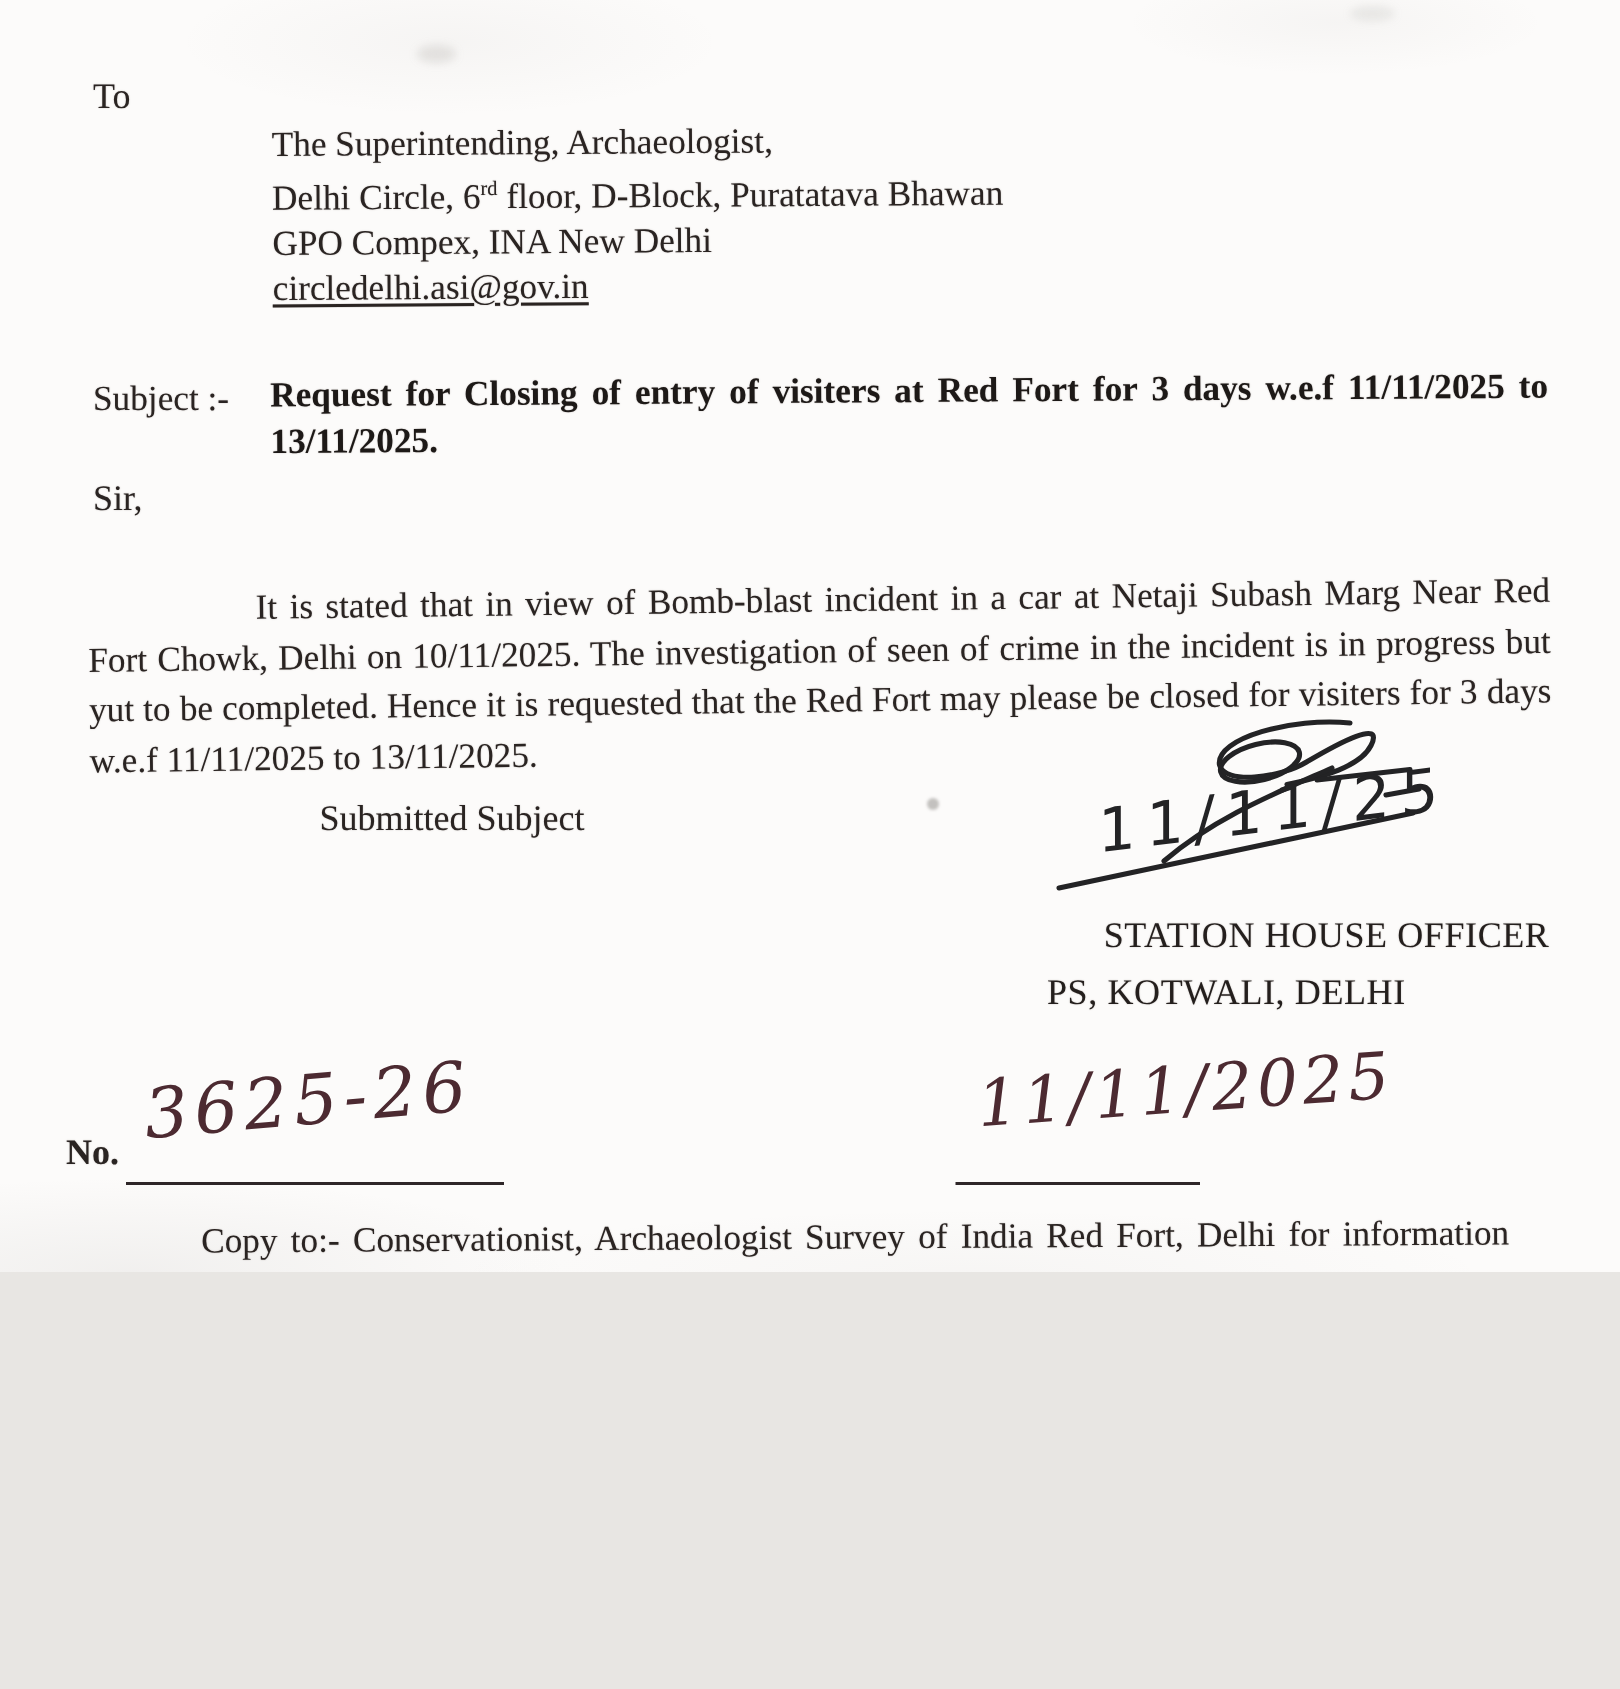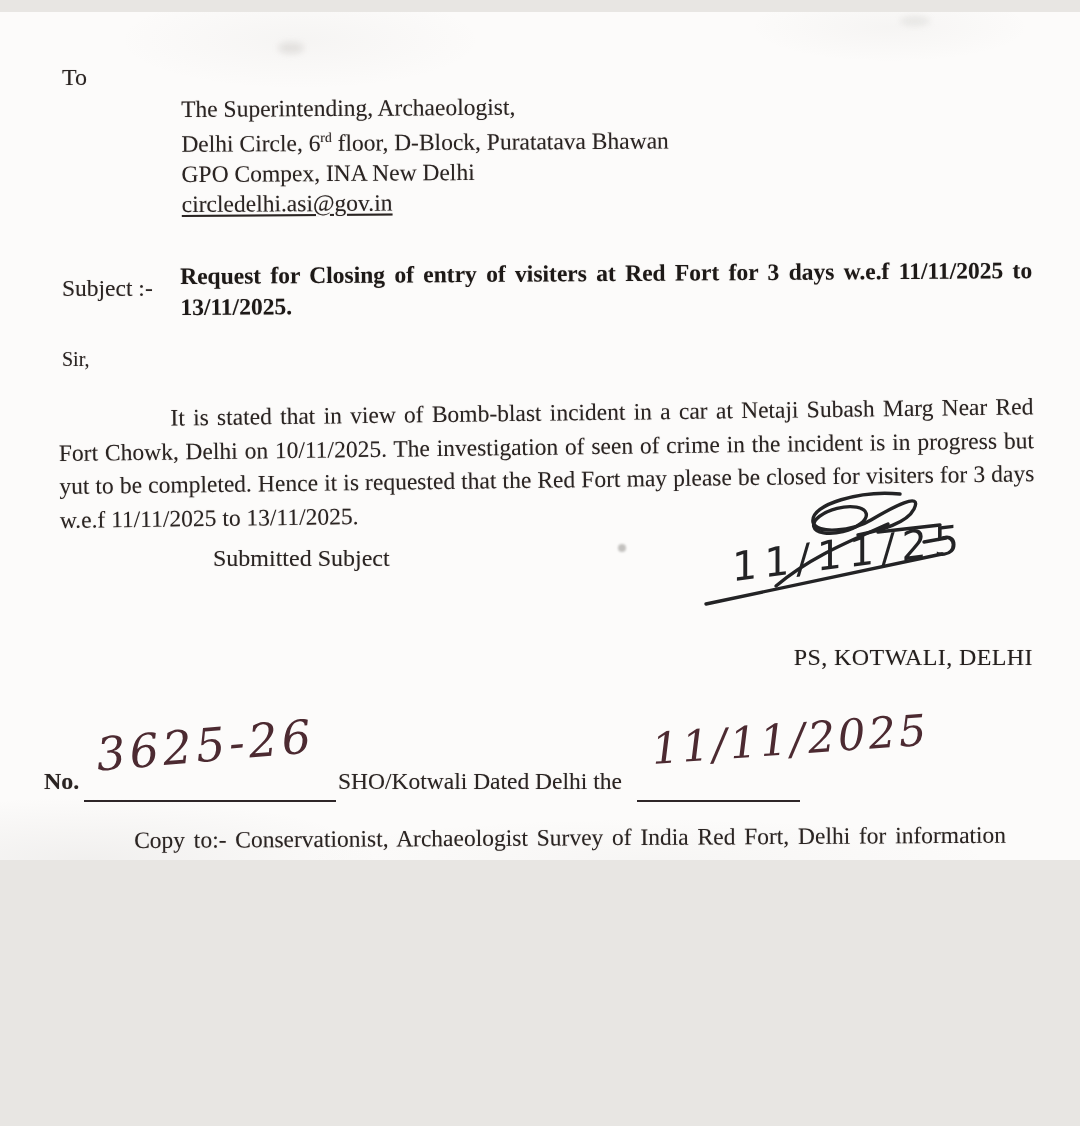--- a/index.html
+++ b/index.html
@@ -1,54 +1,54 @@
 <!DOCTYPE html>
 <html><head>
 <meta charset="utf-8">
 <style>
   html,body{margin:0;padding:0;background:#e8e6e3;}
   .page{
     position:relative;
     width:1080px;height:848px;
-    margin:12px auto;
+    margin:0 auto;
     background:
       radial-gradient(ellipse 260px 70px at 300px 28px, rgba(130,125,120,0.05), transparent 70%),
       radial-gradient(ellipse 200px 50px at 890px 15px, rgba(130,125,120,0.05), transparent 70%),
       radial-gradient(ellipse 420px 90px at 8% 100%, rgba(110,105,100,0.08), transparent 70%),
       radial-gradient(ellipse 500px 60px at 60% 100%, rgba(120,115,110,0.04), transparent 70%),
       #fcfbfa;
     font-family:"Liberation Serif", serif;
     color:#2a2422;
     overflow:hidden;
   }
   .typed{position:absolute; text-shadow:0 0 1px rgba(70,55,50,0.35);}
   .to{left:62px; top:52px; font-size:24px;}
   .addr{left:181px; top:82px; font-size:23.5px; line-height:30px; transform:rotate(-0.4deg); transform-origin:left top;}
   .addr sup{font-size:0.58em;}
   .email{text-decoration:underline; text-underline-offset:3px; text-decoration-thickness:2px;}
-  .subj-label{left:62px; top:263px; font-size:23.5px;}
+  .subj-label{left:62px; top:253px; font-size:23.5px;}
   .subj-text{left:180px; top:249px; width:852px; font-size:23.5px; line-height:31px;
              font-weight:bold; color:#1d1917; text-align:justify;
              transform:rotate(-0.4deg); transform-origin:left top;}
-  .salutation{left:62px; top:336px; font-size:20px;}
+  .salutation{left:62px; top:320px; font-size:24px;}
   .body-par{left:60px; top:391px; width:975px; font-size:23.5px; line-height:33.5px;
             text-align:justify; text-indent:112px;
             transform:rotate(-0.75deg); transform-origin:left bottom;}
   .submitted{left:213px; top:533px; font-size:24px;}
   .sig-wrap{position:absolute; left:690px; top:466px; width:360px; height:160px;}
   .sig-svg{position:absolute; left:0; top:0;}
   .sig-scrawl{
     position:absolute; left:42px; top:66px;
     font-family:"DejaVu Sans", sans-serif;
     font-size:40px; letter-spacing:7px; color:#232325;
     transform:rotate(-7deg) skewX(-7deg); transform-origin:left top;
     white-space:nowrap;
   }
   .sho-title{left:698px; top:611px; width:335px; text-align:right; font-size:24px; letter-spacing:0.4px; color:#241f1d;}
-  .sho-office{left:698px; top:632px; width:335px; text-align:right; font-size:24px; letter-spacing:0.4px; color:#241f1d;}
+  .sho-office{left:698px; top:649px; width:335px; text-align:left; font-size:24px; letter-spacing:0.4px; color:#241f1d;}
   .no-label{left:44px; top:756px; font-size:24px;font-weight:bold;}
   .no-underline{position:absolute; left:84px; top:788px; width:252px; border-bottom:2.5px solid #2e2628;}
   .ref-mid{left:338px; top:756px; font-size:23.5px;}
   .date-underline{position:absolute; left:637px; top:788px; width:163px; border-bottom:2.5px solid #2e2628;}
   .hw{position:absolute; font-family:"DejaVu Serif", serif; font-style:italic; color:#4c2a31; white-space:nowrap;}
   .hw-no{left:94px; top:716px; font-size:46px; letter-spacing:4px; transform:rotate(-5deg); transform-origin:left top;}
   .hw-date{left:650px; top:712px; font-size:43px; letter-spacing:3px; transform:rotate(-4deg); transform-origin:left top;}
   .copy-to{left:134px; top:813px; width:872px; font-size:23.5px; line-height:31.5px;
            text-align:justify; transform:rotate(-0.35deg); transform-origin:left top;}
   .smudge{position:absolute; border-radius:50%; filter:blur(3px); pointer-events:none;}
@@ -90,24 +90,24 @@
         <path d="M 210 16 C 172 12, 120 26, 123 44 C 126 57, 163 53, 181 42 C 203 29, 233 13, 224 31 C 217 45, 192 52, 168 57"></path>
         <path d="M 198 46 C 160 63, 120 79, 86 108"></path>
         <path d="M 16 126 L 252 76"></path>
         <path d="M 188 54 L 250 47"></path>
         <path d="M 234 64 L 256 60"></path>
       </g>
     </svg>
     <span class="sig-scrawl">11/11/25</span>
   </div>
 
+  <div class="typed sho-title">STATION HOUSE OFFICER</div>
   <div class="typed sho-office">PS, KOTWALI, DELHI</div>
 
   <div class="typed no-label">No.</div>
   <div class="no-underline"></div>
   <span class="hw hw-no">3625-26</span>
-  <div class="typed ref-mid">SHO/Kotwali Dated Delhi the</div>
   <div class="date-underline"></div>
   <span class="hw hw-date">11/11/2025</span>
 
   <div class="typed copy-to">Copy to:- Conservationist, Archaeologist Survey of India Red Fort, Delhi for information and Neccessery action please.</div>
 
 </div>
 
 </body></html>

